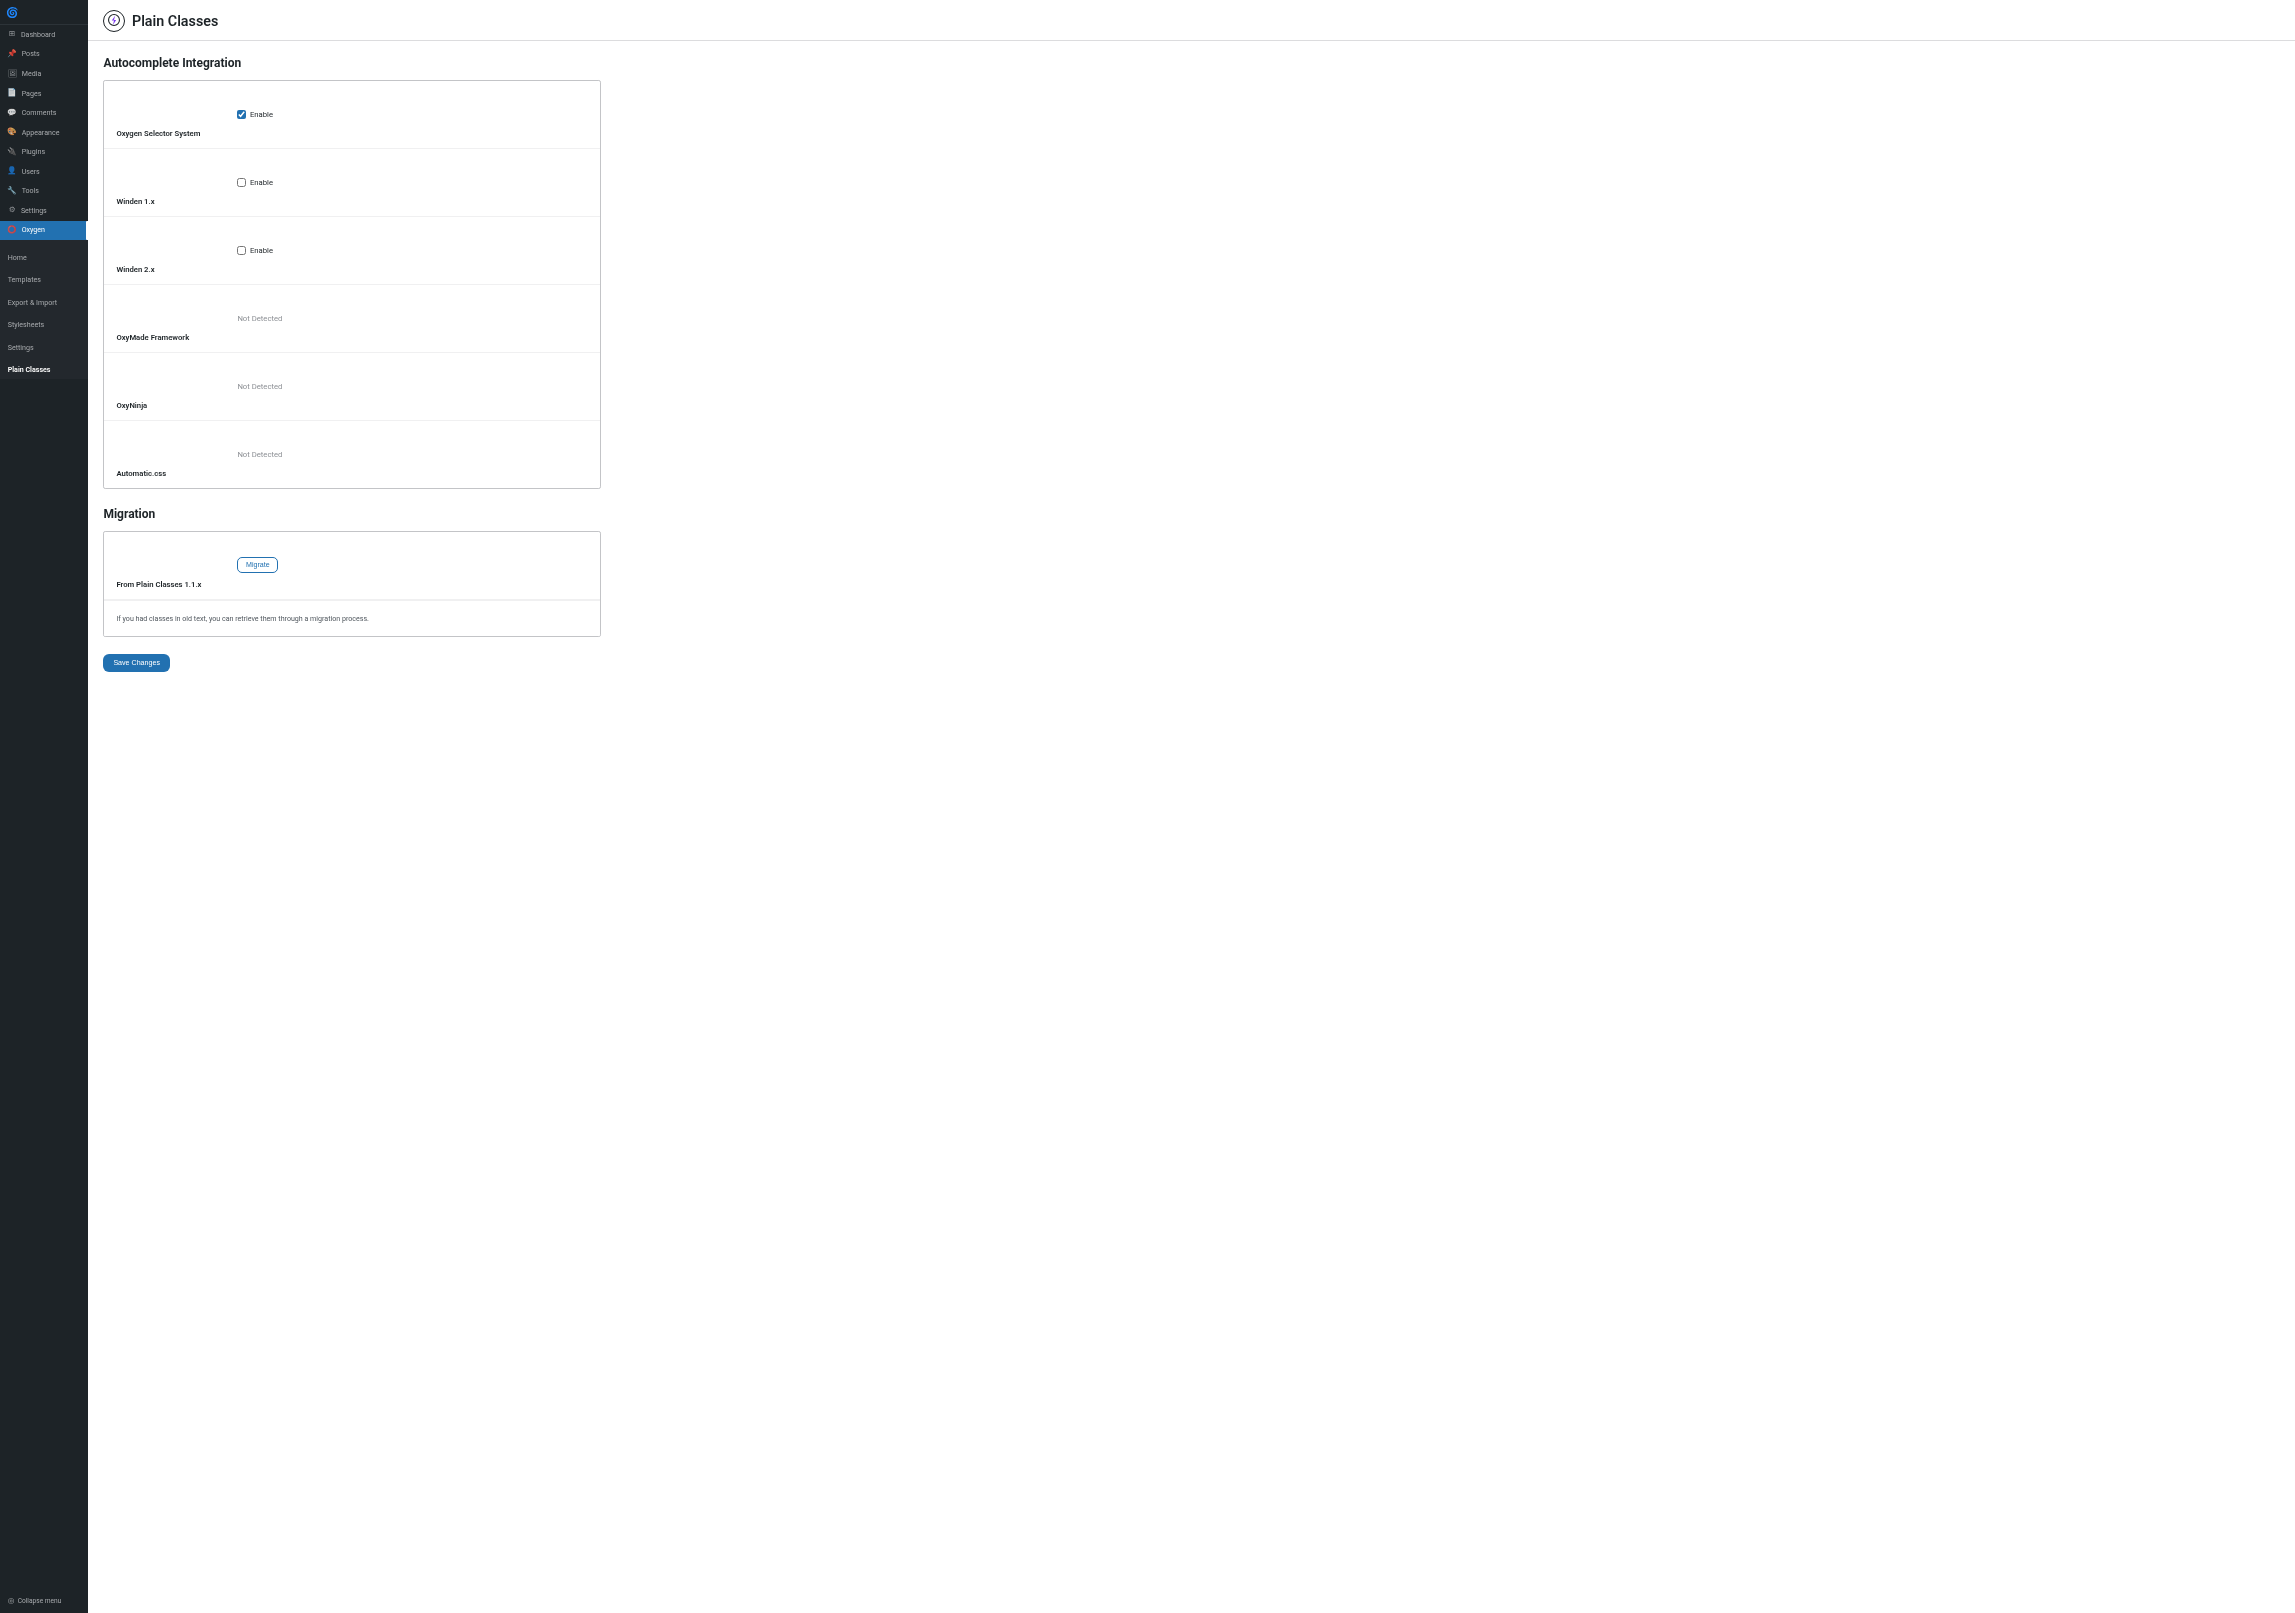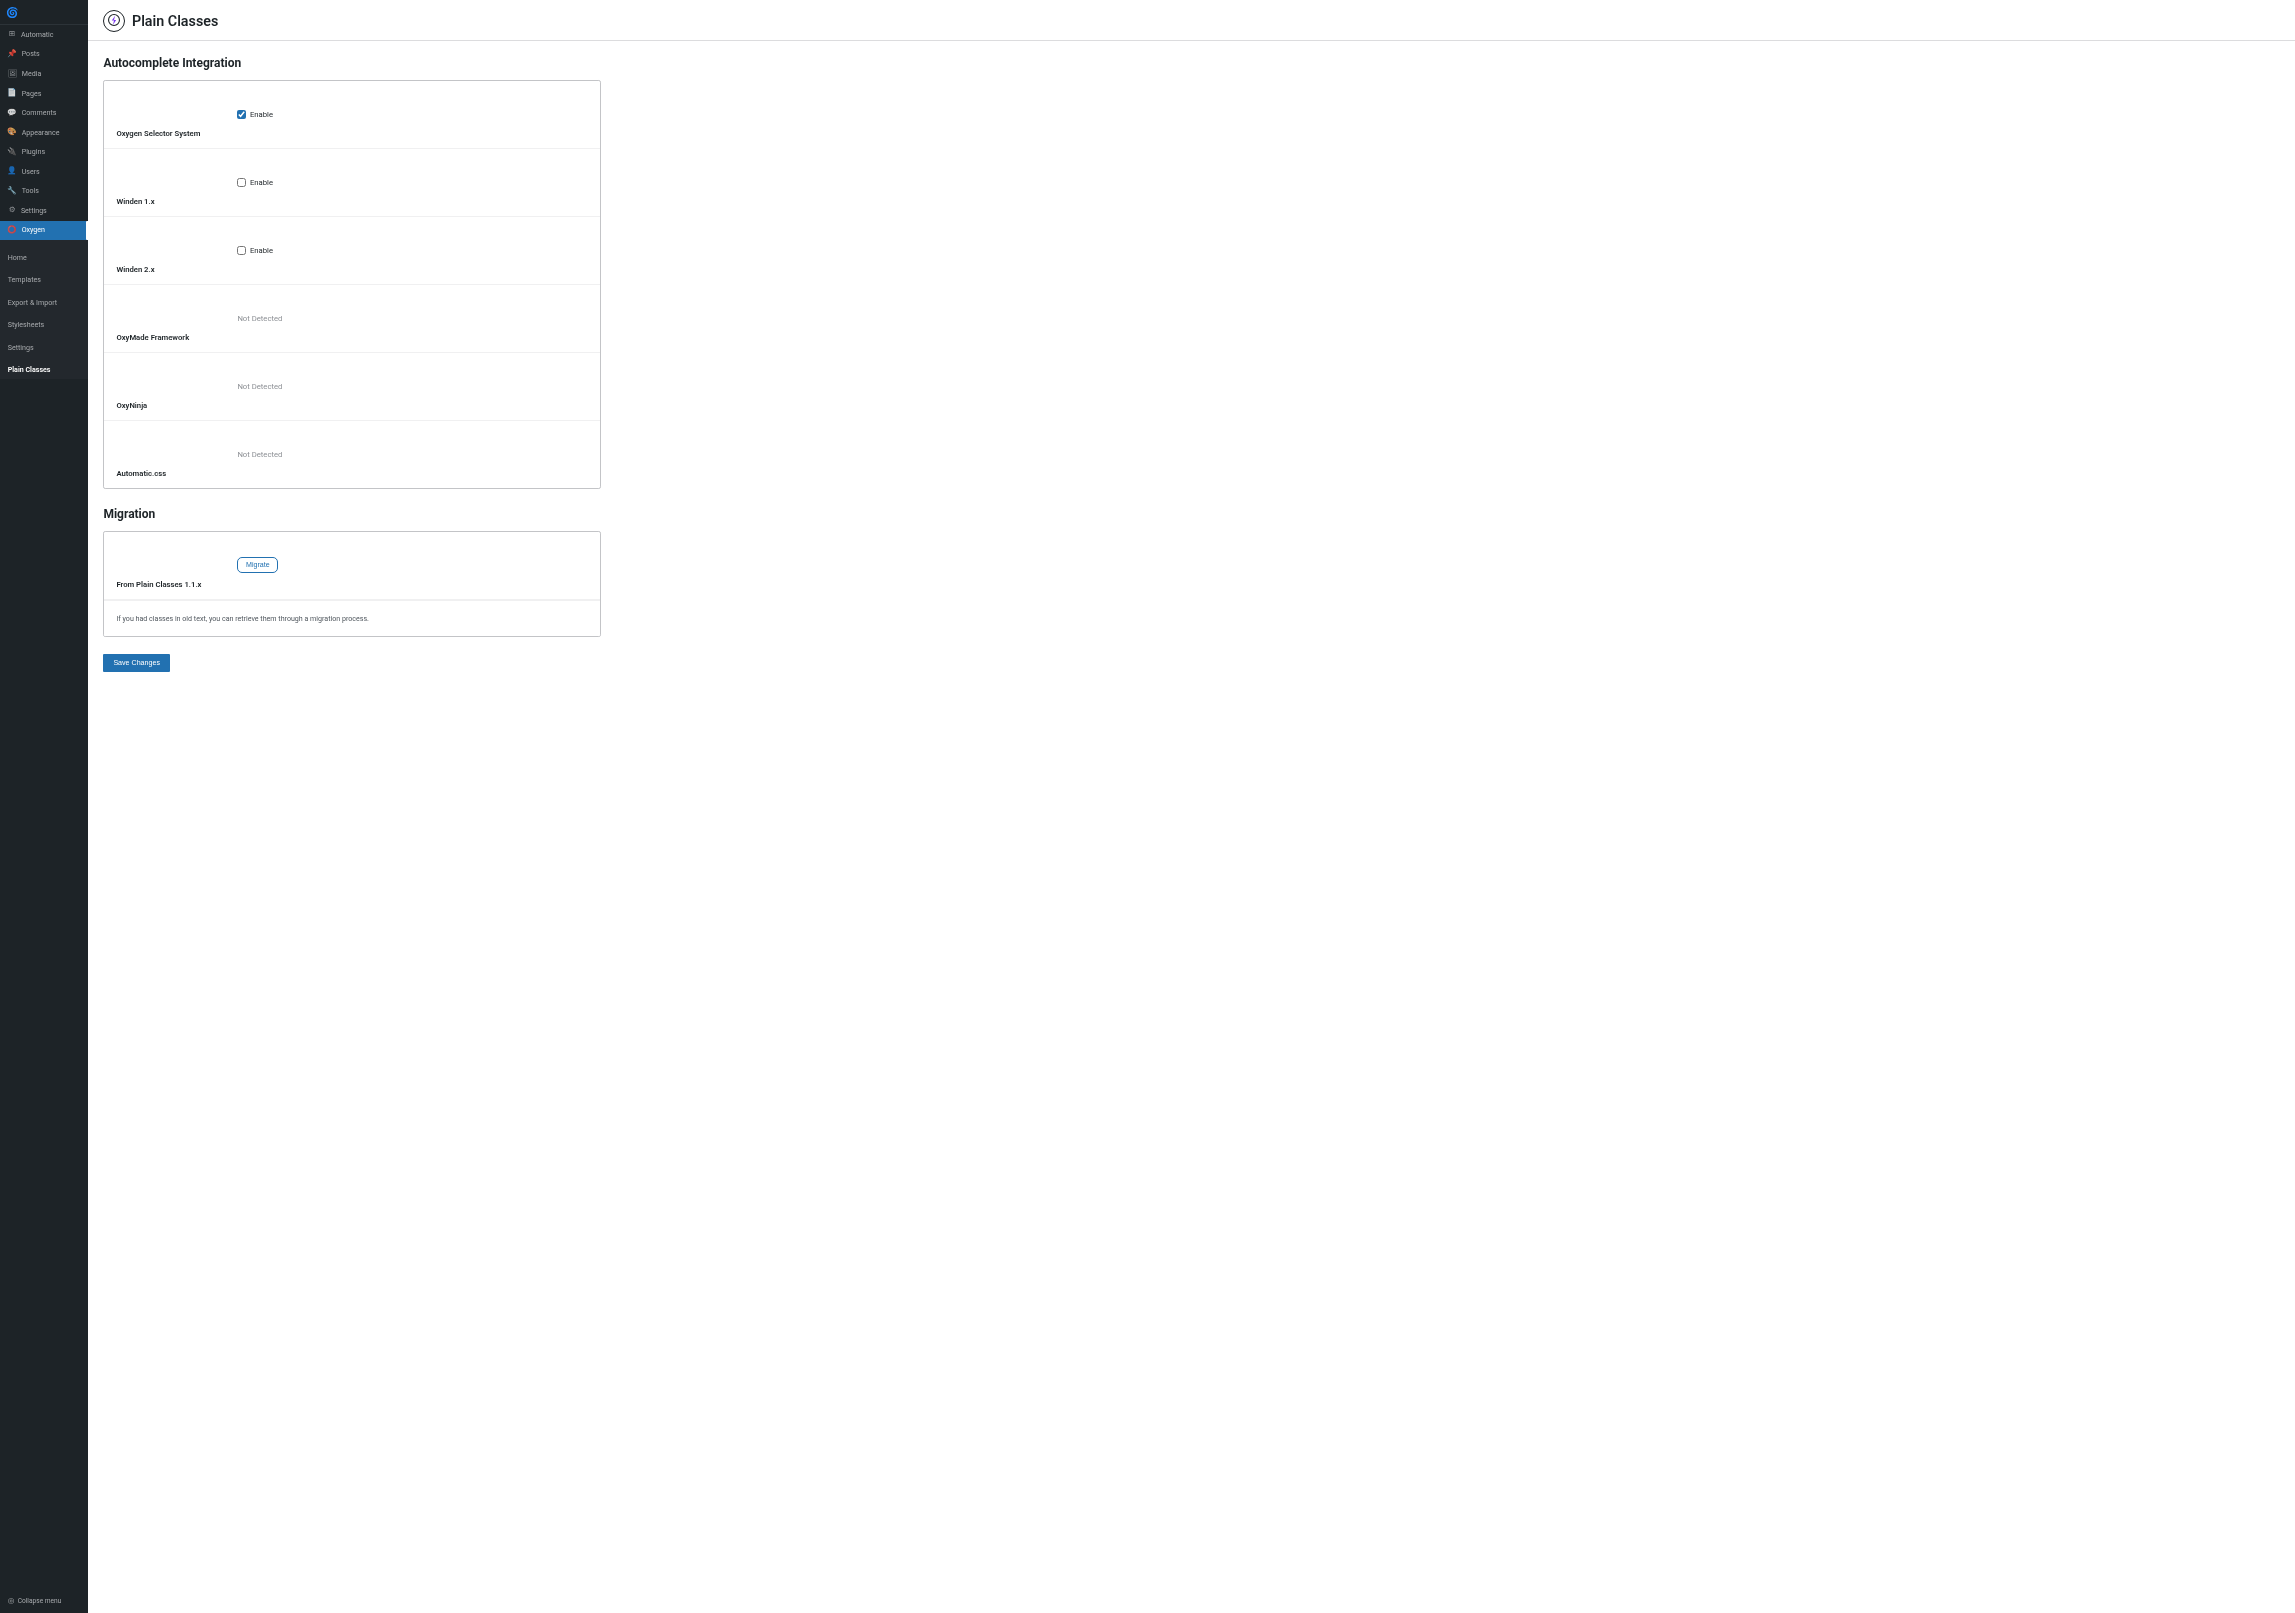--- a/index.html
+++ b/index.html
@@ -189,37 +189,37 @@
       font-size: 7.1px;
       border-top: 0.5px solid #f0f0f1;
       background: #fff;
     }
 
     .save-btn {
       background: #2271b1;
       color: #fff;
       border: none;
       padding: 5px 10px;
-      border-radius: 1px;
+      border-radius: 6px;
       font-size: 7.1px;
       font-weight: 500;
       cursor: pointer;
     }
   </style>
 </head>
 <body>
 
 <nav id="sidebar">
   <div class="sidebar-brand">
     <span style="font-size:10px;">🌀</span>
   </div>
 
   <div class="sidebar-menu-item">
     <span class="sidebar-icon">⊞</span>
-    <span>Automatic</span>
+    <span>Dashboard</span>
   </div>
   <div class="sidebar-menu-item">
     <span class="sidebar-icon">📌</span>
     <span>Posts</span>
   </div>
   <div class="sidebar-menu-item">
     <span class="sidebar-icon">🖼</span>
     <span>Media</span>
   </div>
   <div class="sidebar-menu-item">

